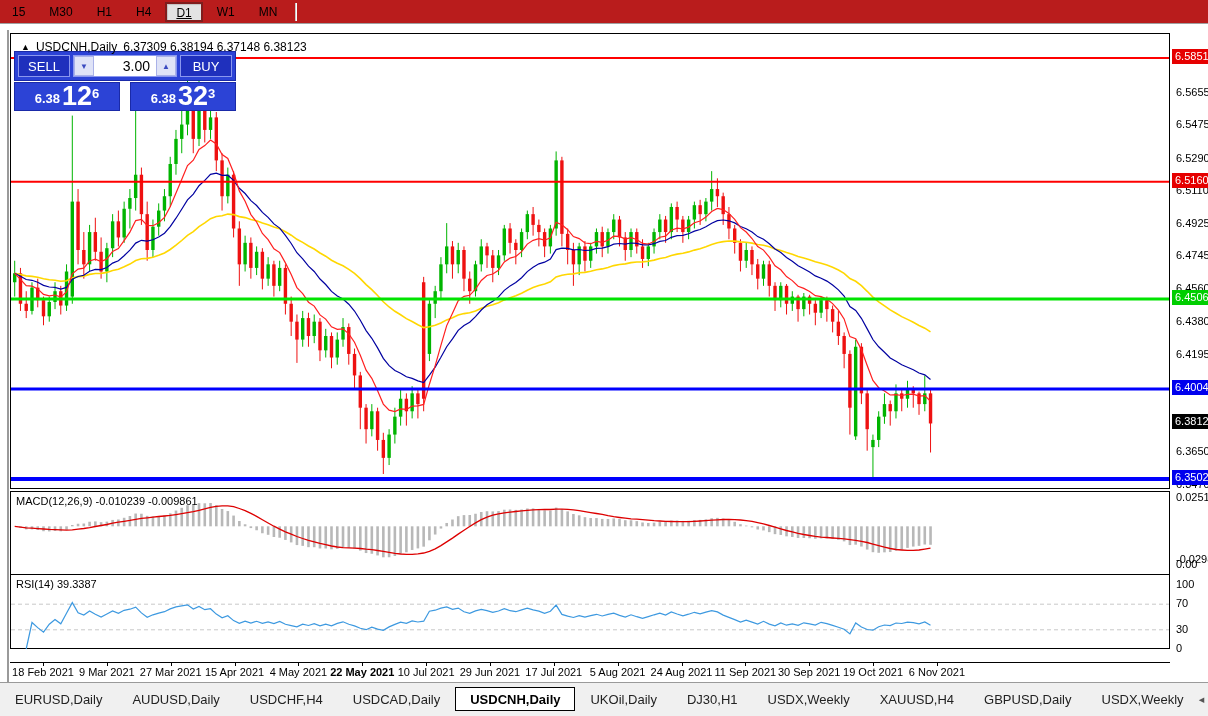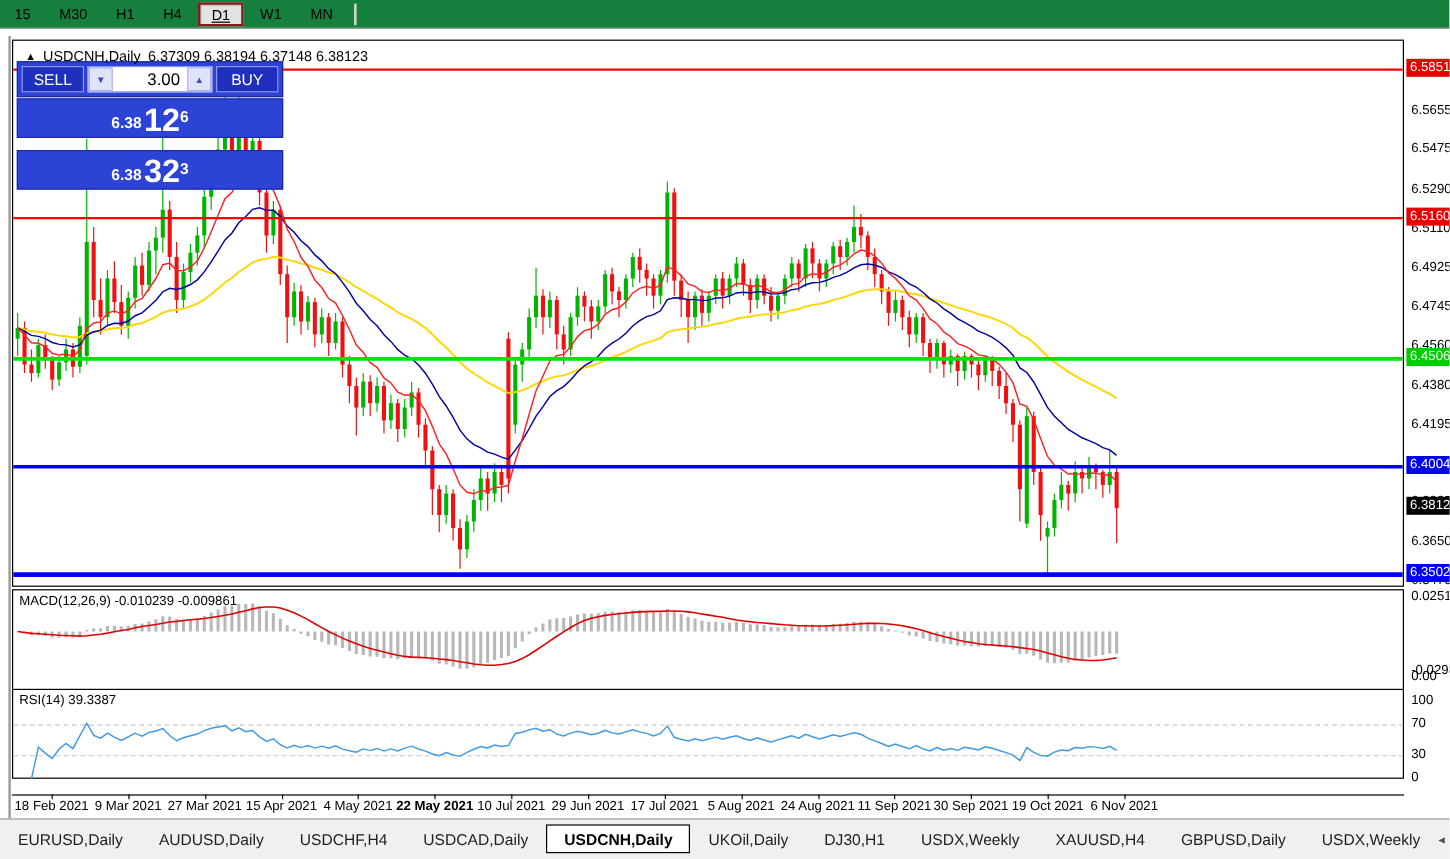--- a/index.html
+++ b/index.html
@@ -1,21 +1,21 @@
 <!DOCTYPE html>
 <html><head>
 <meta charset="utf-8">
 <style>
   * { margin:0; padding:0; box-sizing:border-box; }
   html,body { width:1208px; height:716px; overflow:hidden; }
   body { font-family:"Liberation Sans", sans-serif; background:#ffffff; position:relative; }
   .app { position:absolute; inset:0; background:#fff; }
 
   
-  .tf-bar { position:absolute; left:0; top:0; width:1208px; height:24px; background:#15803d;
+  .tf-bar { position:absolute; left:0; top:0; width:1208px; height:24px; background:#b91c1c;
             border-bottom:1px solid #a0a0a0; box-shadow:0 1px 0 #ffffff; display:flex; align-items:center; }
   .tf-btn { height:20px; padding:2px 9px; margin:0 2px; font-size:12px; color:#000; cursor:pointer;
             border:1px solid transparent; background:transparent; line-height:15px; }
   .tf-btn.active { background:#e3e3e3; border:2px solid #7f1d1d; box-shadow:inset 1px 1px 1px rgba(0,0,0,.15);text-decoration:underline; }
   .tf-sep { width:1px; height:18px; background:#c9c9c9; margin:0 6px; box-shadow:1px 0 0 #fff; }
 
   
   .win { position:absolute; left:7px; top:30px; width:1201px; height:652px; background:#fff;
          border-left:2px solid #9a9a9a; }
   .plot { position:absolute; left:1px; width:1160px; background:#fff; border:1px solid #000; }
@@ -40,21 +40,21 @@
   .dmark { position:absolute; top:-1px; width:1px; height:4px; background:#000; }
 
   
   .trade { position:absolute; left:3px; top:17px; width:222px; z-index:20; font-family:"Liberation Sans",sans-serif; }
   .trade-row1 { display:flex; height:30px; background:#2c43d6; border:1px solid #1a2aa8; align-items:center; padding:3px; gap:3px; }
   .tbtn { flex:0 0 52px; height:22px; background:#1f30bd; border:1px solid #8a97ef; color:#fff; font-size:13px;
           display:flex; align-items:center; justify-content:center; cursor:pointer; }
   .vol-wrap { flex:1; display:flex; height:22px; background:#fff; border:1px solid #8a97ef; }
   .spin { width:20px; background:#dfe3f7; color:#3a4ac0; font-size:8px; display:flex; align-items:center; justify-content:center; cursor:pointer; border:1px solid #aab2e8; }
   .vol { flex:1; text-align:right; font-size:14px; color:#000; padding:2px 6px 0 0; }
-  .trade-row2 { display:flex; gap:10px; margin-top:1px; height:29px;flex-direction:column; }
+  .trade-row2 { display:flex; gap:10px; margin-top:1px; height:29px; }
   .px-block { flex:1; background:#2c43d6; border:1px solid #1a2aa8; color:#fff; display:flex; align-items:flex-end; justify-content:center; padding-bottom:1px; cursor:pointer; }
   .px-small { font-size:13px; font-weight:bold; margin-right:2px; line-height:20px; }
   .px-big { font-size:27px; font-weight:bold; line-height:25px; }
   .px-sup { font-size:13px; font-weight:bold; line-height:30px; vertical-align:top; }
 
   
   .tab-bar { position:absolute; left:0; top:682px; width:1208px; height:34px; background:#f0f0f0;
              border-top:1px solid #9a9a9a; display:flex; align-items:flex-start; padding-top:4px; }
   .tab { height:24px; padding:4px 14px; font-size:13px; color:#222; white-space:nowrap; cursor:pointer;
          border:1px solid transparent; border-bottom:none; }

